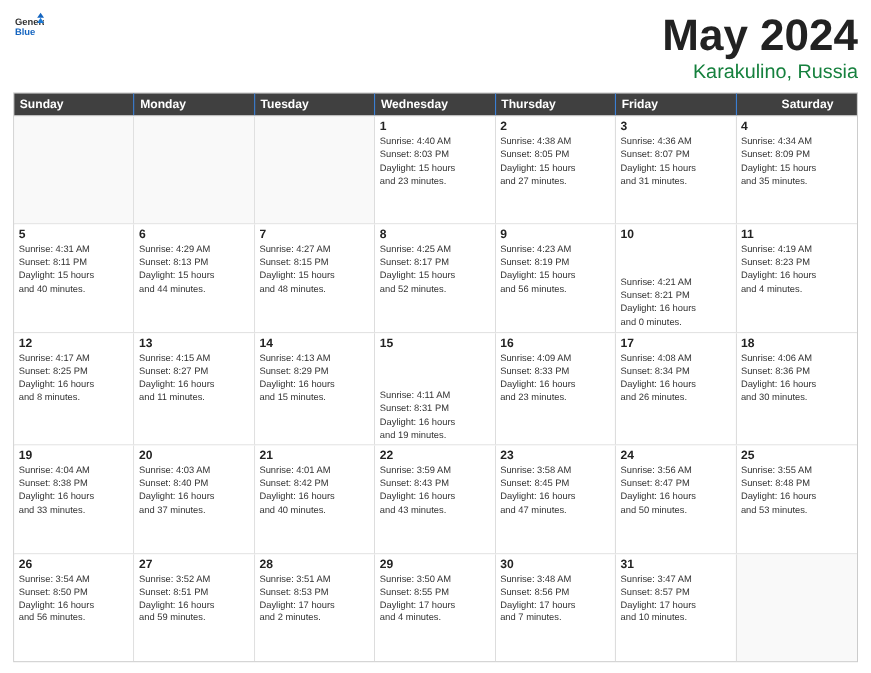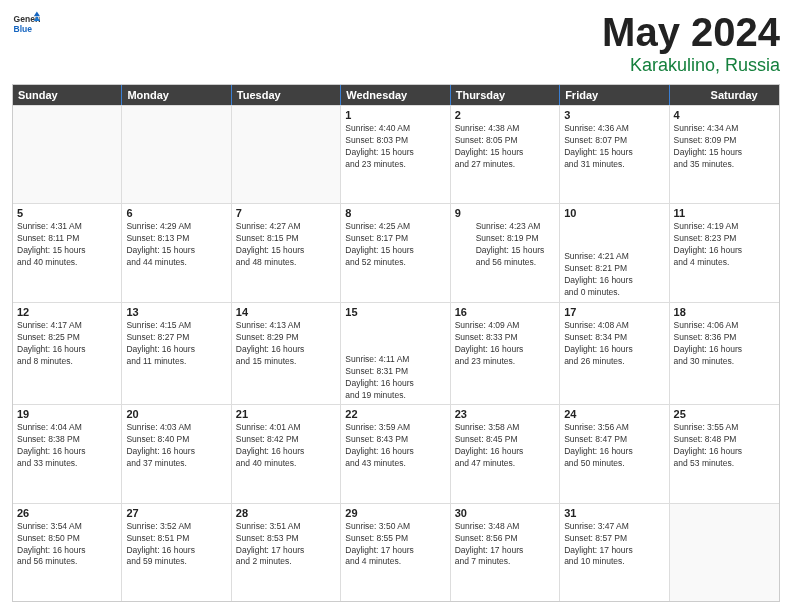--- a/index.html
+++ b/index.html
@@ -188,21 +188,21 @@
           </div>
           <div class="cal-cell">
             <span class="day-number">8</span>
             <div class="cell-info" style="white-space: pre-line;">Sunrise: 4:25 AM
 Sunset: 8:17 PM
 Daylight: 15 hours
 and 52 minutes.</div>
           </div>
           <div class="cal-cell">
             <span class="day-number">9</span>
-            <div class="cell-info" style="white-space: pre-line; margin-left: 21px;">Sunrise: 4:23 AM
+            <div class="cell-info" style="white-space: pre-line;">Sunrise: 4:23 AM
 Sunset: 8:19 PM
 Daylight: 15 hours
 and 56 minutes.</div>
           </div>
           <div class="cal-cell">
             <span class="day-number">10</span>
             <div class="cell-info" style="white-space: pre-line; margin-top: 32px;">Sunrise: 4:21 AM
 Sunset: 8:21 PM
 Daylight: 16 hours
 and 0 minutes.</div>

